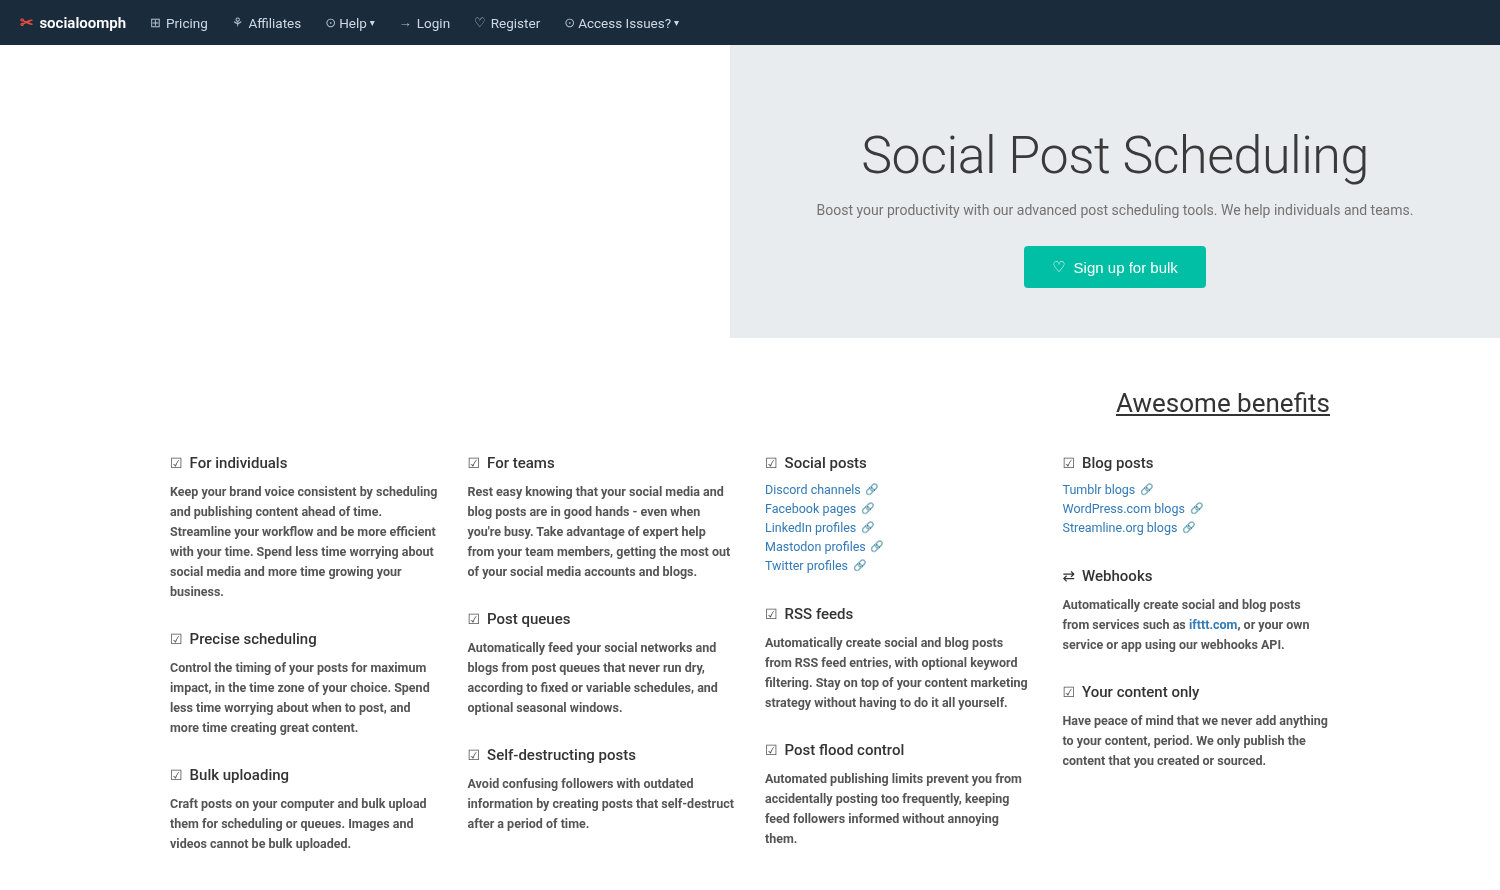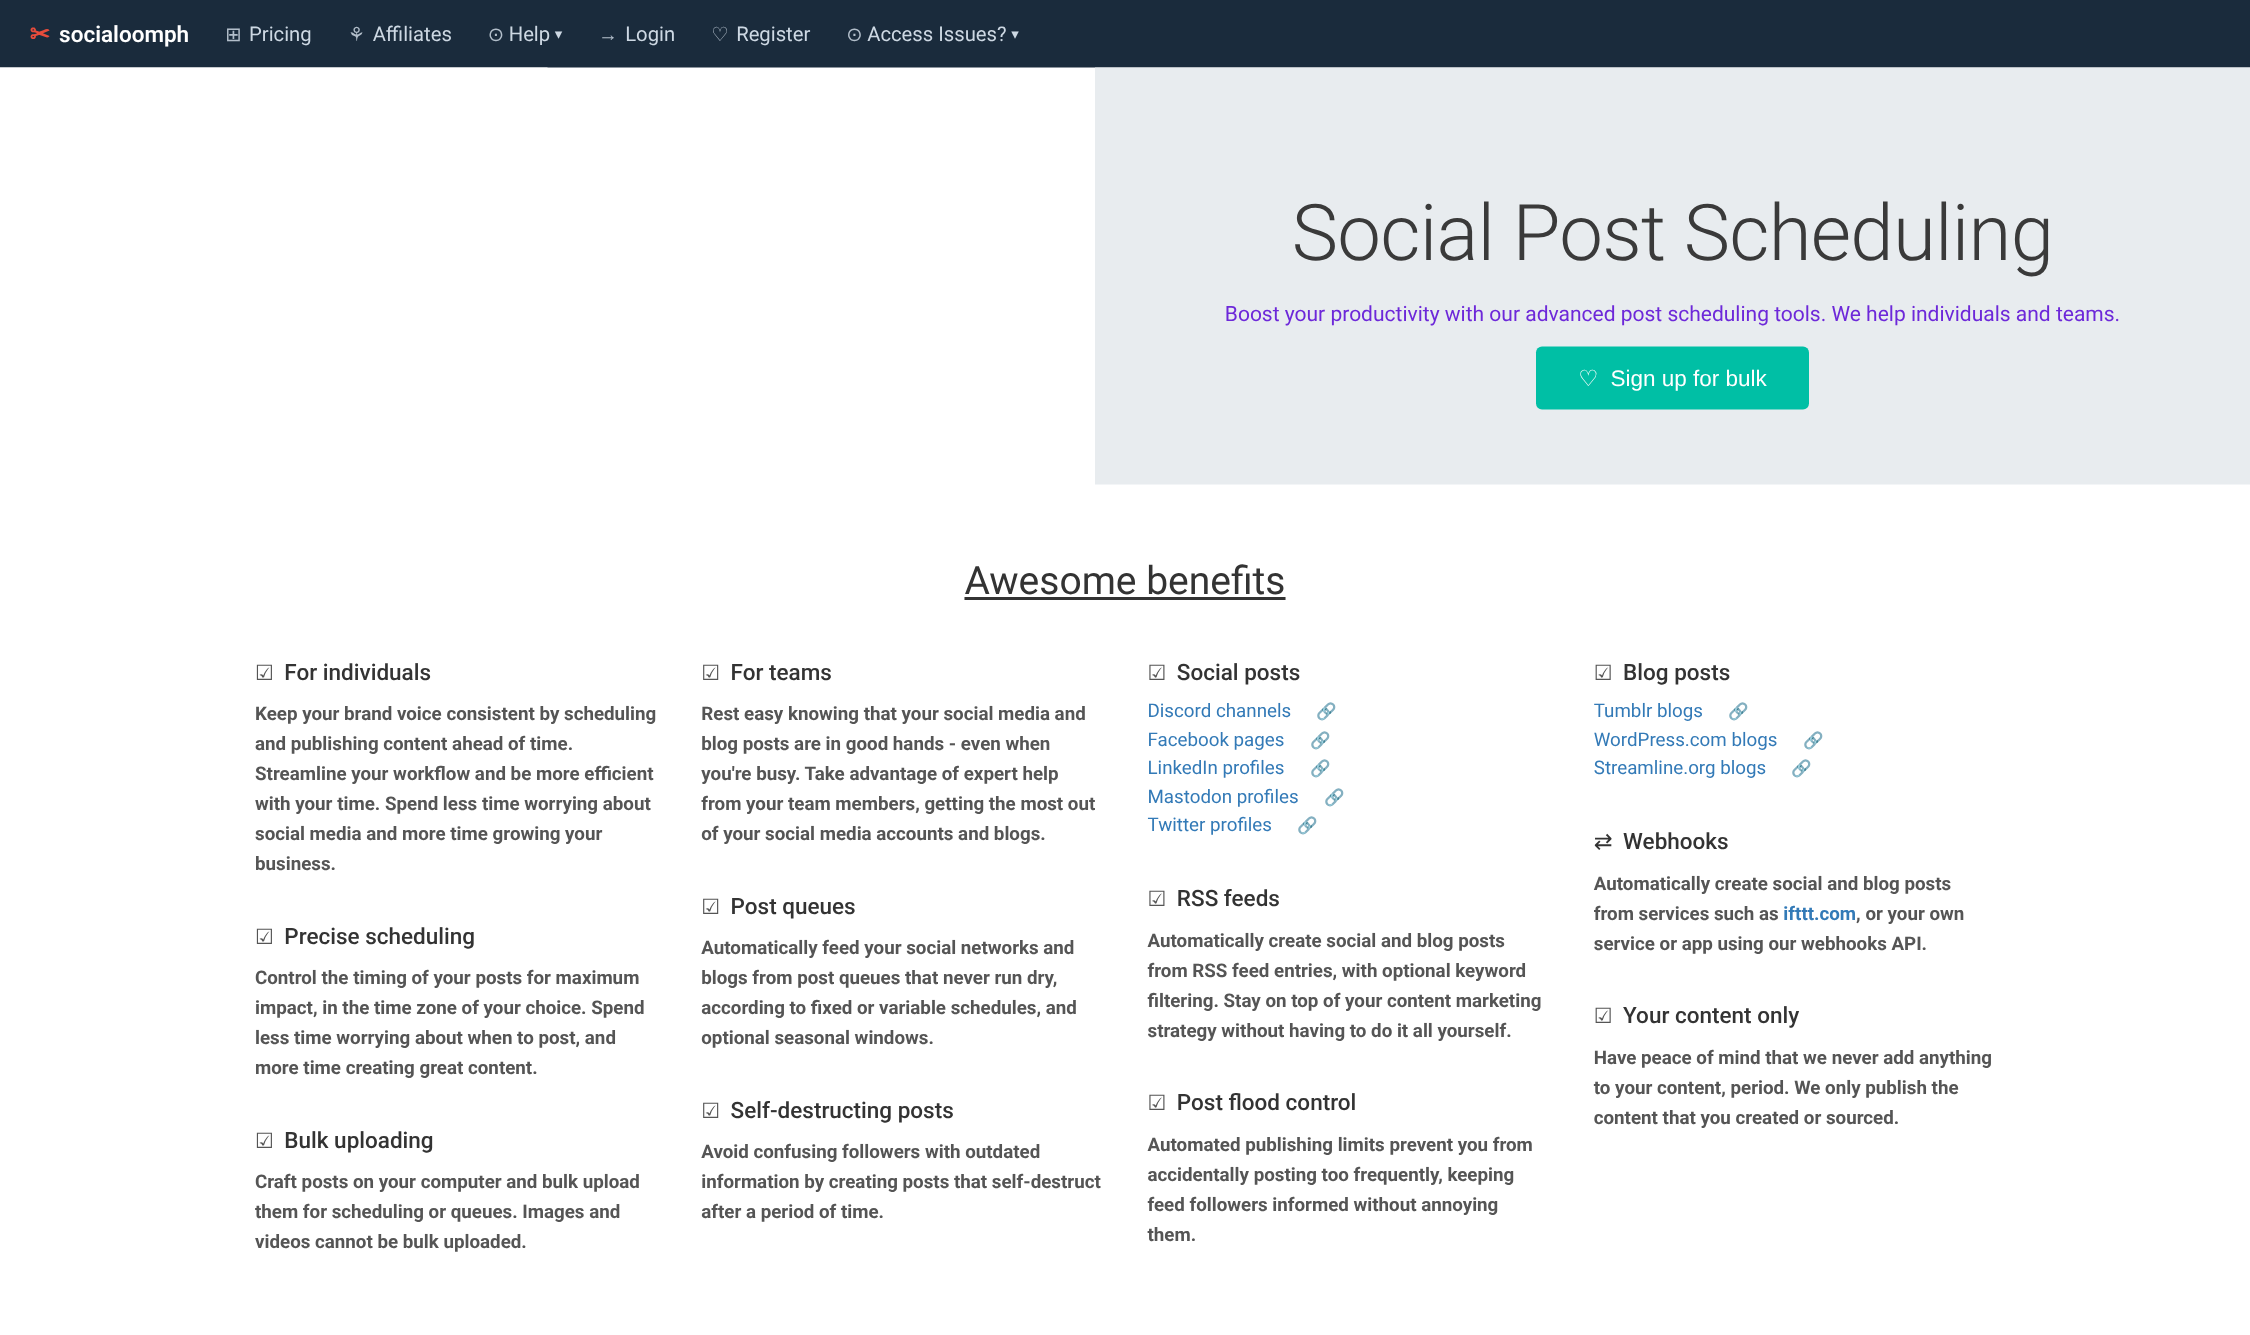--- a/index.html
+++ b/index.html
@@ -41,43 +41,43 @@
       margin-left: 365px;
     }
     .hero-title {
       font-size: 52px;
       font-weight: 300;
       color: #3a3a3a;
       margin-bottom: 16px;
       letter-spacing: -0.5px;
     }
     .hero-subtitle {
-      color: #6d28d9;
+      color: #737373;
       font-size: 14px;
-      margin-bottom: 13px;
+      margin-bottom: 28px;
     }
     .hero-btn {
       background: #00bfa5;
       color: #fff;
       border: none;
       padding: 12px 28px;
       border-radius: 4px;
       font-size: 15px;
       cursor: pointer;
       display: inline-flex; align-items: center; gap: 8px;
     }
 
     
     .benefits-section {
       padding: 50px 20px 40px;
       max-width: 1200px;
       margin: 0 auto;
     }
     .benefits-title {
-      text-align: center;
+      text-align: right;
       font-size: 26px;
       font-weight: 400;
       color: #333;
       text-decoration: underline;
       margin-bottom: 36px;
     }
     .benefits-grid {
       display: grid;
       grid-template-columns: repeat(4, 1fr);
       gap: 0 30px;
@@ -96,21 +96,21 @@
       font-size: 12.5px;
       color: #555;
       line-height: 1.6;
       font-weight: bold;
     }
     .benefit-list { list-style: none; padding: 0; }
     .benefit-list li {
       font-size: 12.5px;
       color: #337ab7;
       margin-bottom: 4px;
-      display: flex; align-items: center; gap: 17px;
+      display: flex; align-items: center; gap: 5px;
     }
     .benefit-list li .link-icon { font-size: 11px; }
     .webhook-icon { font-size: 15px; }
     a.ifttt-link { color: #337ab7; text-decoration: none; }
     .content-area { display: flex; }
     .left-sidebar { width: 365px; min-width: 365px; background: #fff; }
     .main-content { flex: 1; }
   </style>
 </head>
 <body>

